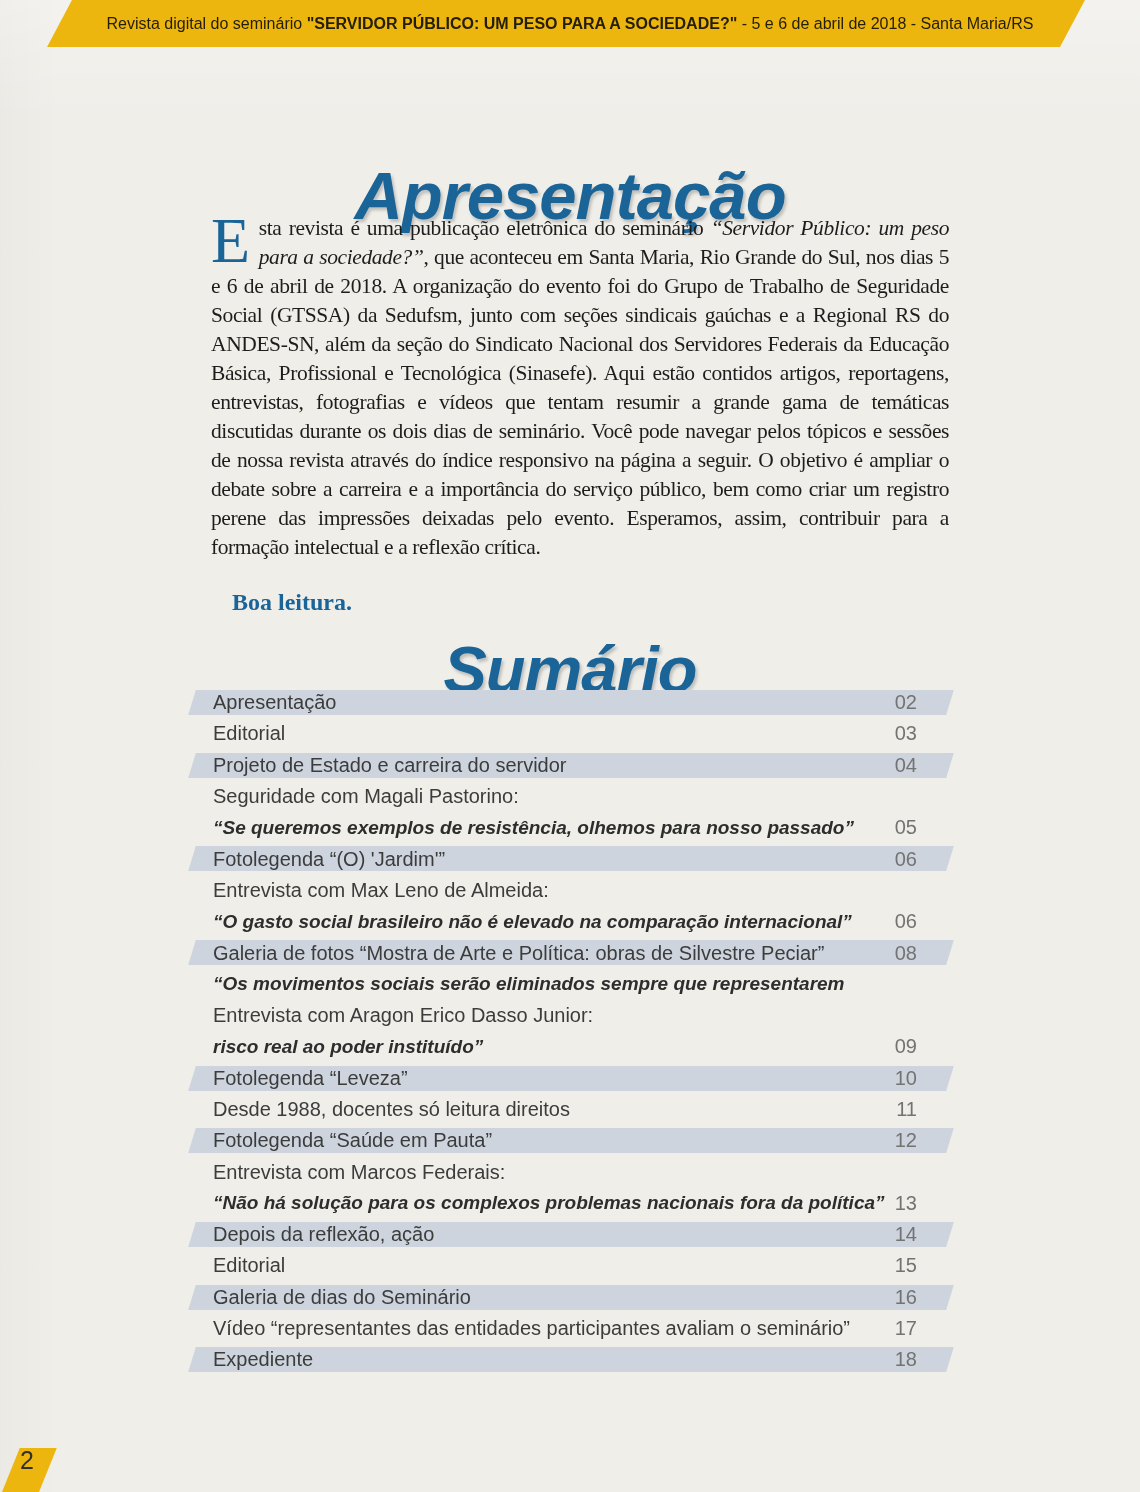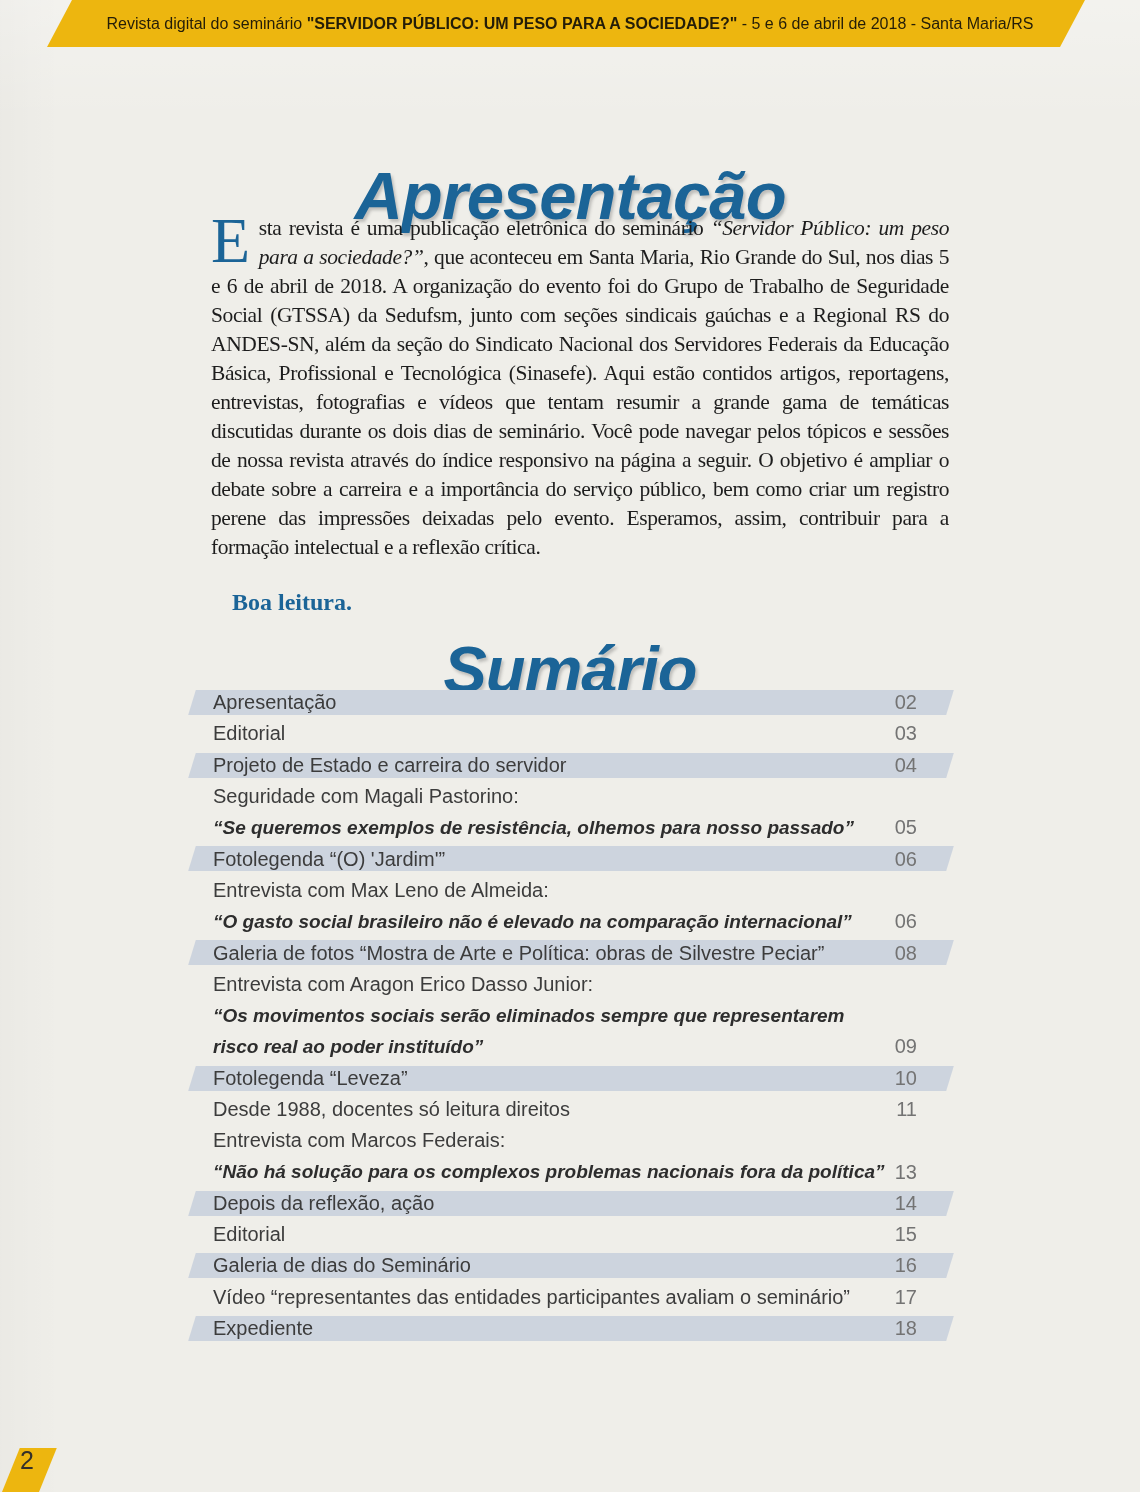--- a/index.html
+++ b/index.html
@@ -140,41 +140,46 @@
     </div>
   <div class="toc-row emph">
       <span class="toc-text">“O gasto social brasileiro não é elevado na comparação internacional”</span>
       <span class="toc-page">06</span>
     </div>
   <div class="toc-row shaded">
       <span class="bg"></span>
       <span class="toc-text">Galeria de fotos “Mostra de Arte e Política: obras de Silvestre Peciar”</span>
       <span class="toc-page">08</span>
     </div>
+  <div class="toc-row emph">
+      <span class="toc-text">“Os movimentos sociais serão eliminados sempre que representarem</span>
+      <span class="toc-page"></span>
+    </div>
   <div class="toc-row">
       <span class="toc-text">Entrevista com Aragon Erico Dasso Junior:</span>
-      <span class="toc-page"></span>
-    </div>
-  <div class="toc-row emph">
-      <span class="toc-text">“Os movimentos sociais serão eliminados sempre que representarem</span>
       <span class="toc-page"></span>
     </div>
   <div class="toc-row emph">
       <span class="toc-text">risco real ao poder instituído”</span>
       <span class="toc-page">09</span>
     </div>
   <div class="toc-row shaded">
       <span class="bg"></span>
       <span class="toc-text">Fotolegenda “Leveza”</span>
       <span class="toc-page">10</span>
     </div>
   <div class="toc-row">
       <span class="toc-text">Desde 1988, docentes só leitura direitos</span>
       <span class="toc-page">11</span>
     </div>
+  <div class="toc-row shaded">
+      <span class="bg"></span>
+      <span class="toc-text">Fotolegenda “Saúde em Pauta”</span>
+      <span class="toc-page">12</span>
+    </div>
   <div class="toc-row">
       <span class="toc-text">Entrevista com Marcos Federais:</span>
       <span class="toc-page"></span>
     </div>
   <div class="toc-row emph">
       <span class="toc-text">“Não há solução para os complexos problemas nacionais fora da política”</span>
       <span class="toc-page">13</span>
     </div>
   <div class="toc-row shaded">
       <span class="bg"></span>

